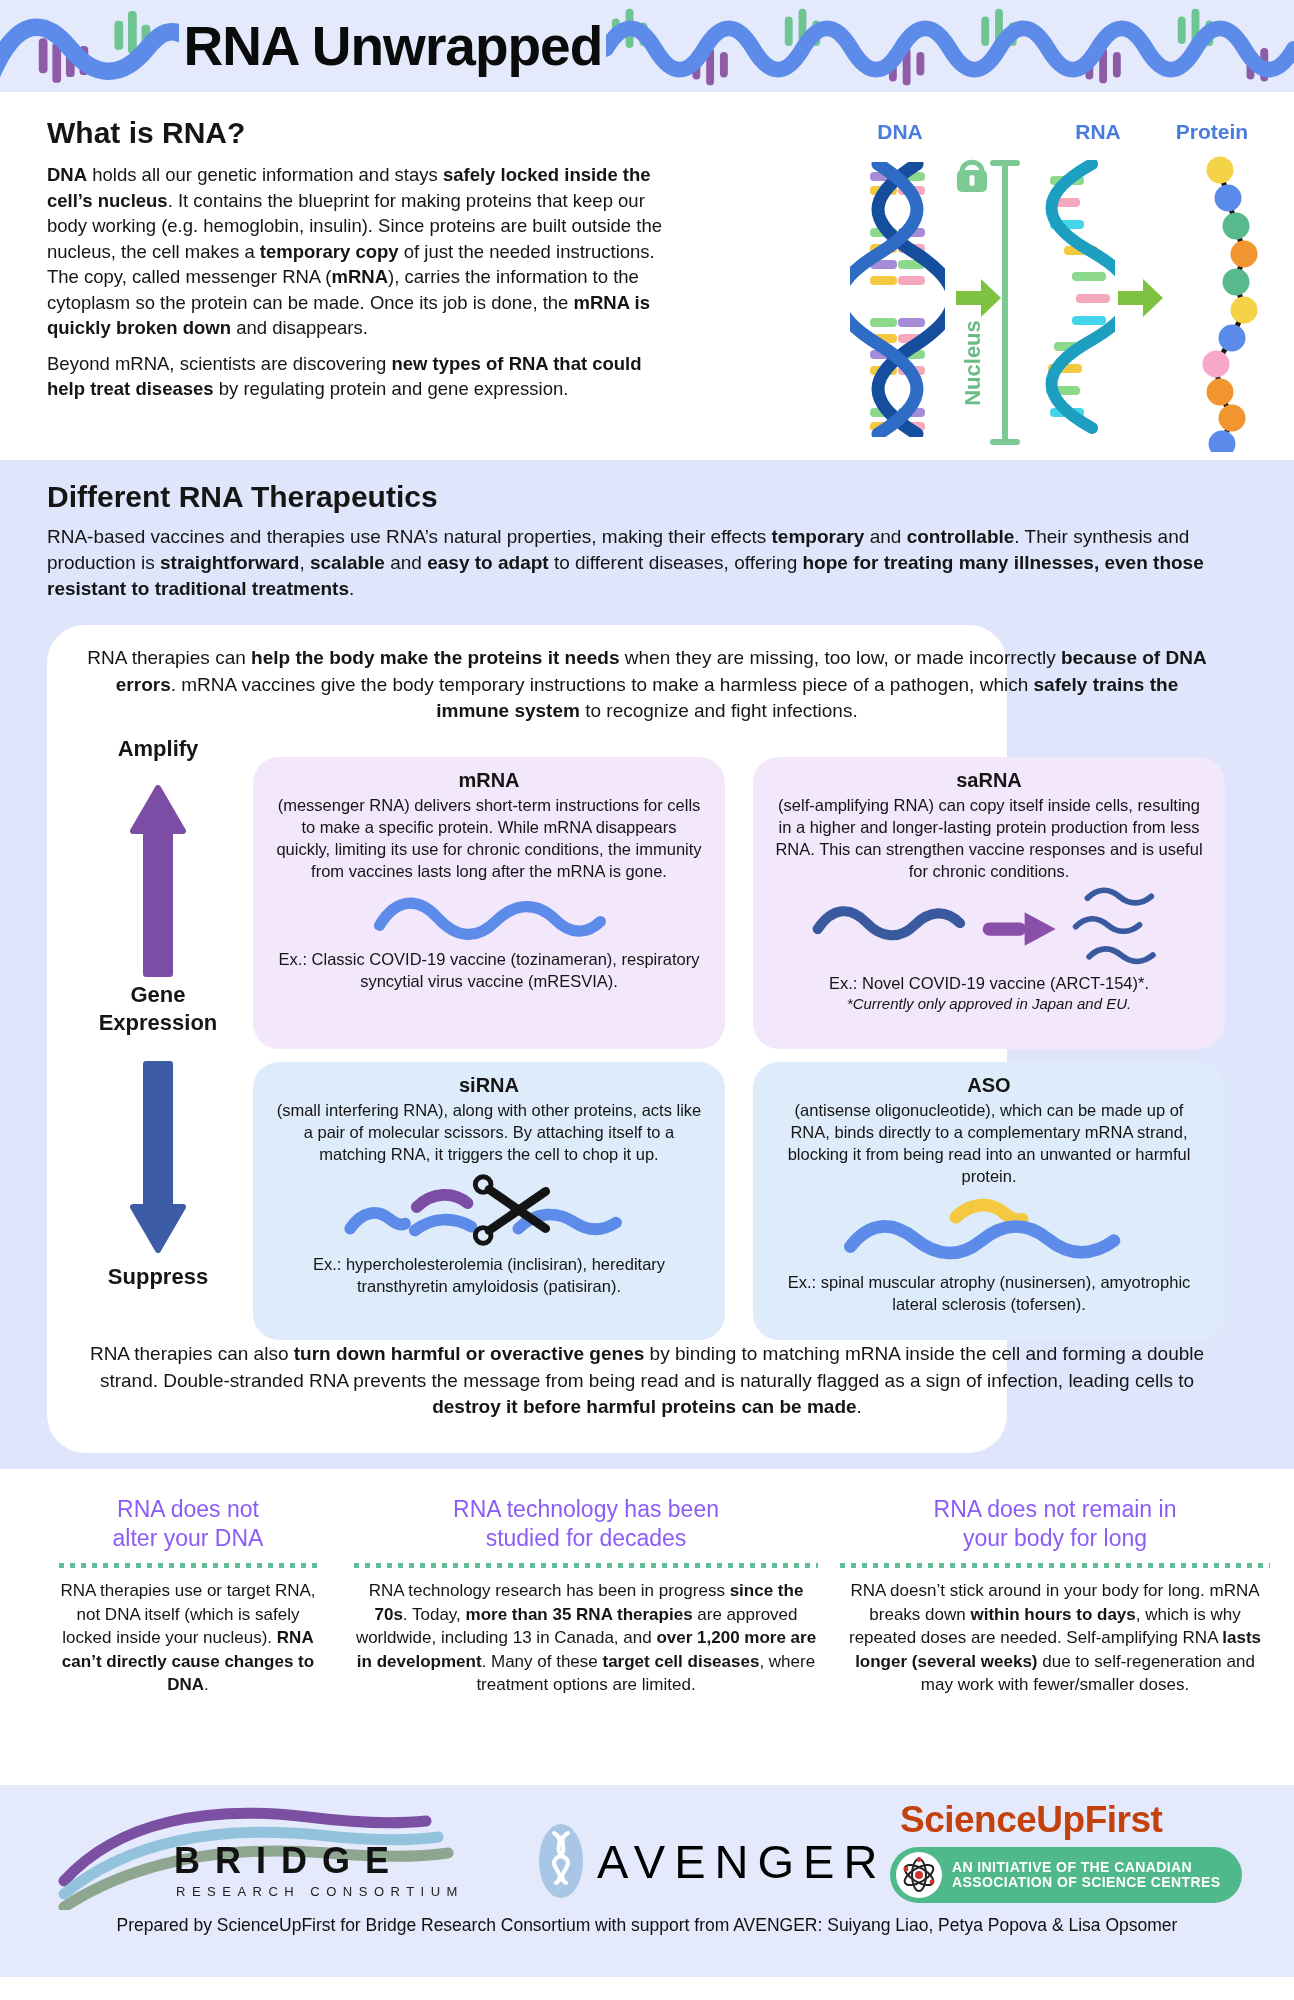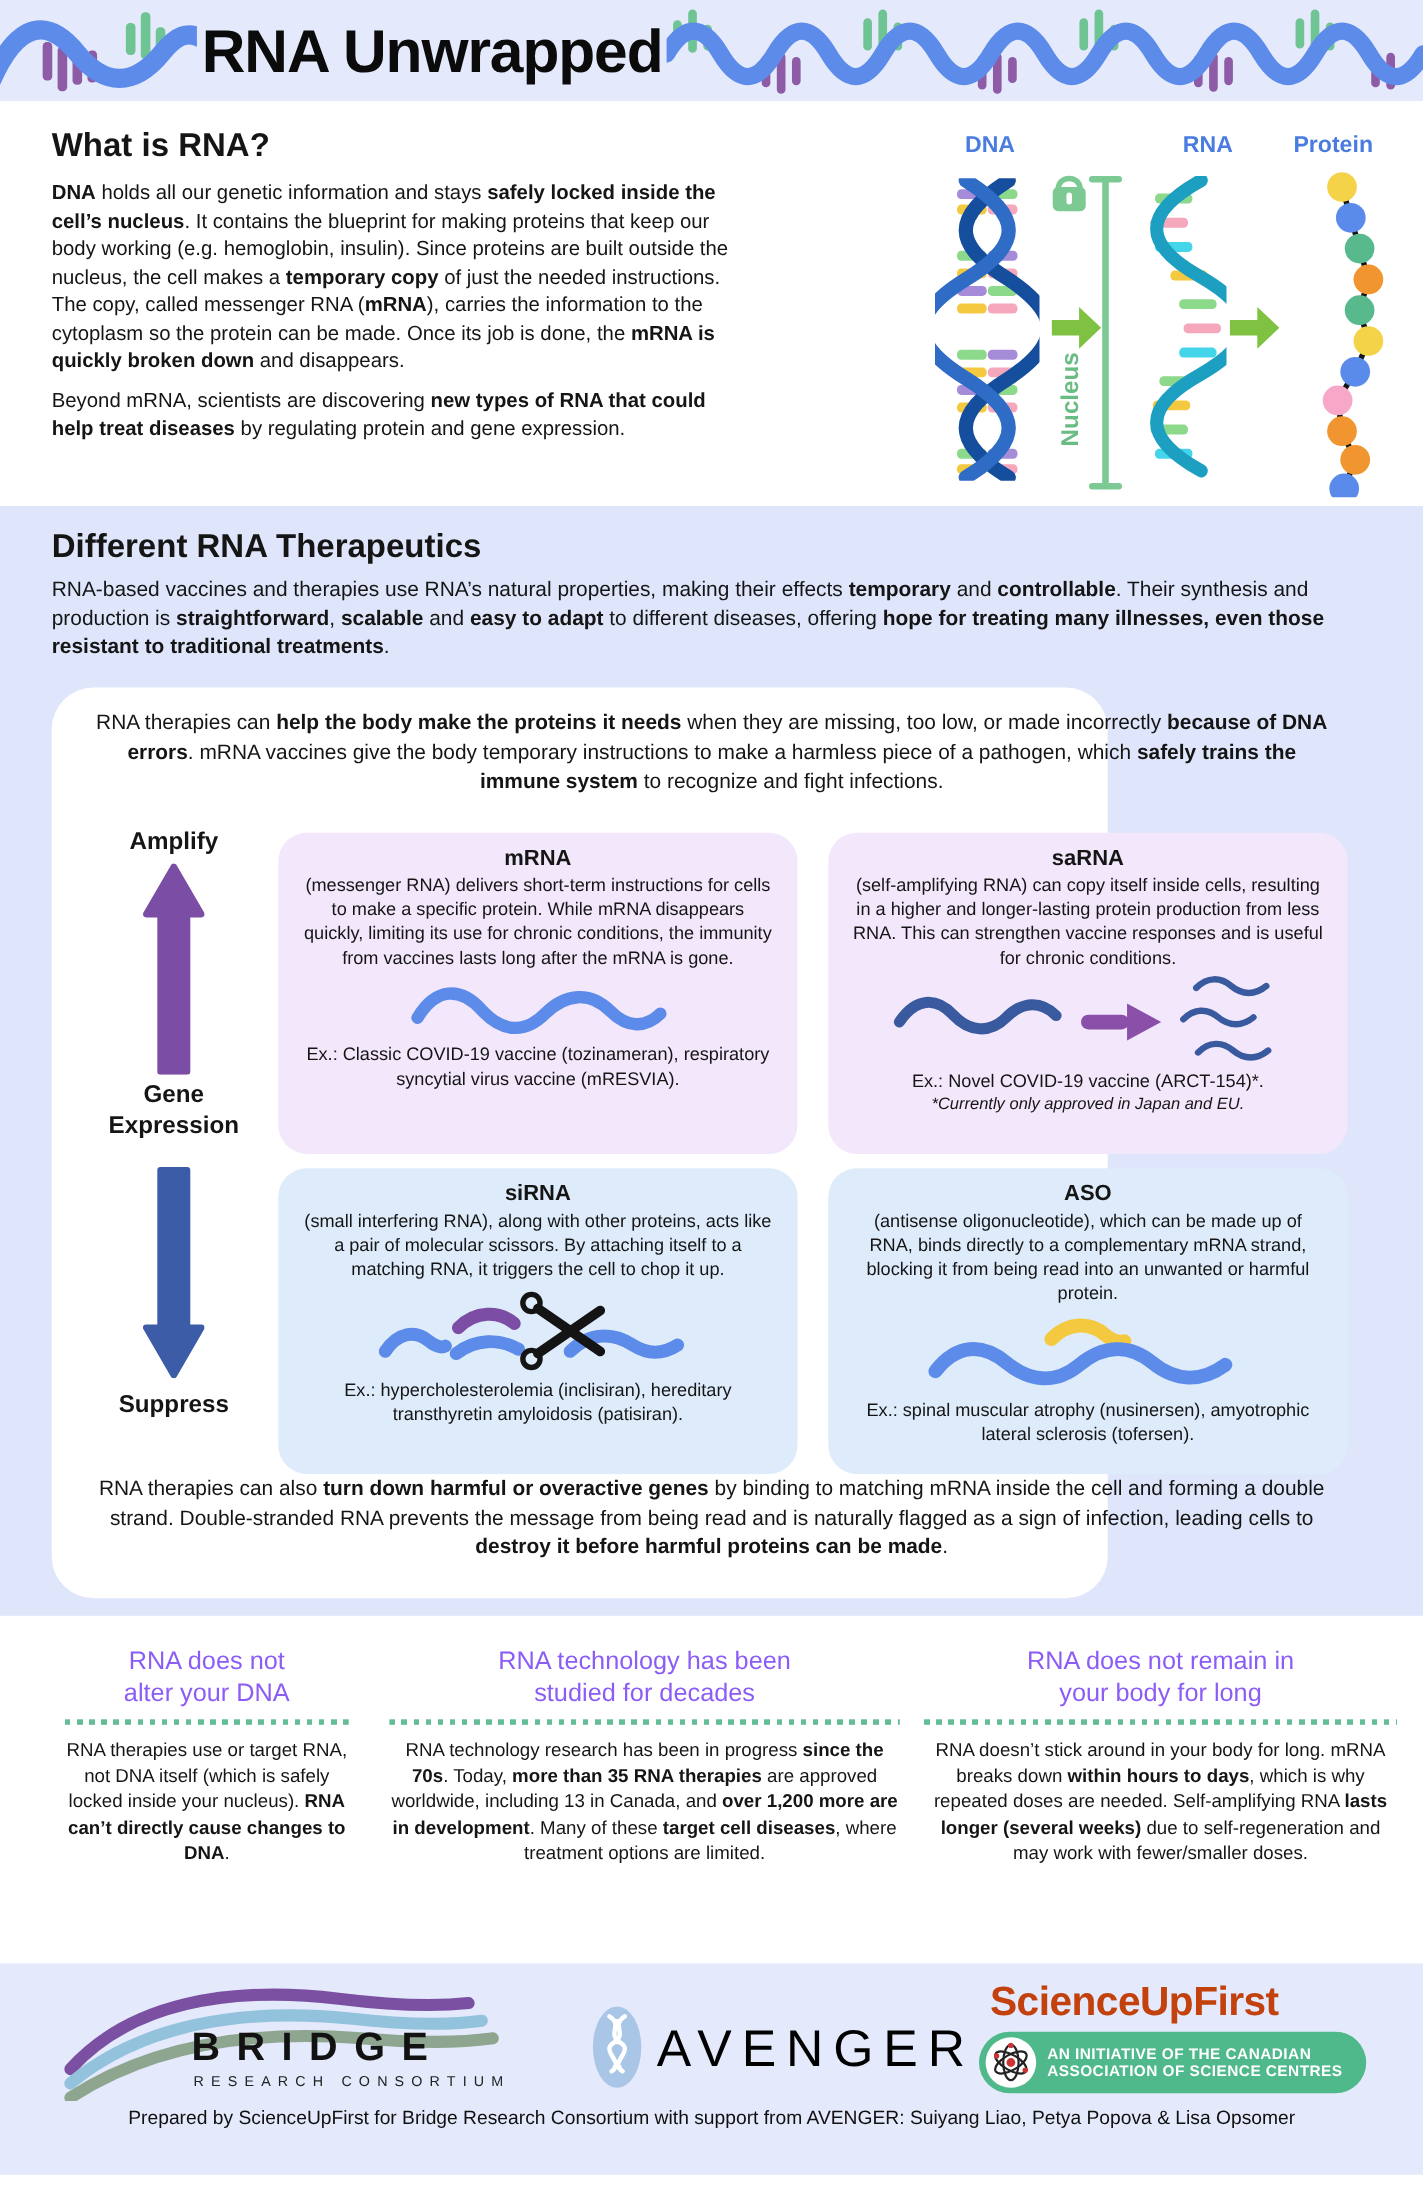--- a/index.html
+++ b/index.html
@@ -209,21 +209,21 @@
     </div>
   </section>
 
   <section class="thera">
     <h2>Different RNA Therapeutics</h2>
     <p class="thera-intro">RNA-based vaccines and therapies use RNA’s natural properties, making their effects <b>temporary</b> and <b>controllable</b>. Their synthesis and production is <b>straightforward</b>, <b>scalable</b> and <b>easy to adapt</b> to different diseases, offering <b>hope for treating many illnesses, even those resistant to traditional treatments</b>.</p>
 
     <div class="whitebox">
       <p class="boxtop">RNA therapies can <b>help the body make the proteins it needs</b> when they are missing, too low, or made incorrectly <b>because of DNA errors</b>. mRNA vaccines give the body temporary instructions to make a harmless piece of a pathogen, which <b>safely trains the immune system</b> to recognize and fight infections.</p>
 
-      <span class="axis-label" style="top:126px;">Amplify</span>
+      <span class="axis-label" style="top:110px;">Amplify</span>
       <svg class="arrow-svg" style="top:160px;" width="56" height="192" viewBox="0 0 56 192">
         <polygon points="28,3 53,46 40,46 40,189 16,189 16,46 3,46" fill="#7C4DA5" stroke="#7C4DA5" stroke-width="6" stroke-linejoin="round"></polygon>
       </svg>
       <span class="axis-label" style="top:356px;">Gene
 Expression</span>
       <svg class="arrow-svg" style="top:428px;" width="56" height="200" viewBox="0 0 56 200">
         <polygon points="28,197 3,154 16,154 16,11 40,11 40,154 53,154" fill="#3C5CA8" stroke="#3C5CA8" stroke-width="6" stroke-linejoin="round"></polygon>
       </svg>
       <span class="axis-label" style="top:638px;">Suppress</span>
 

